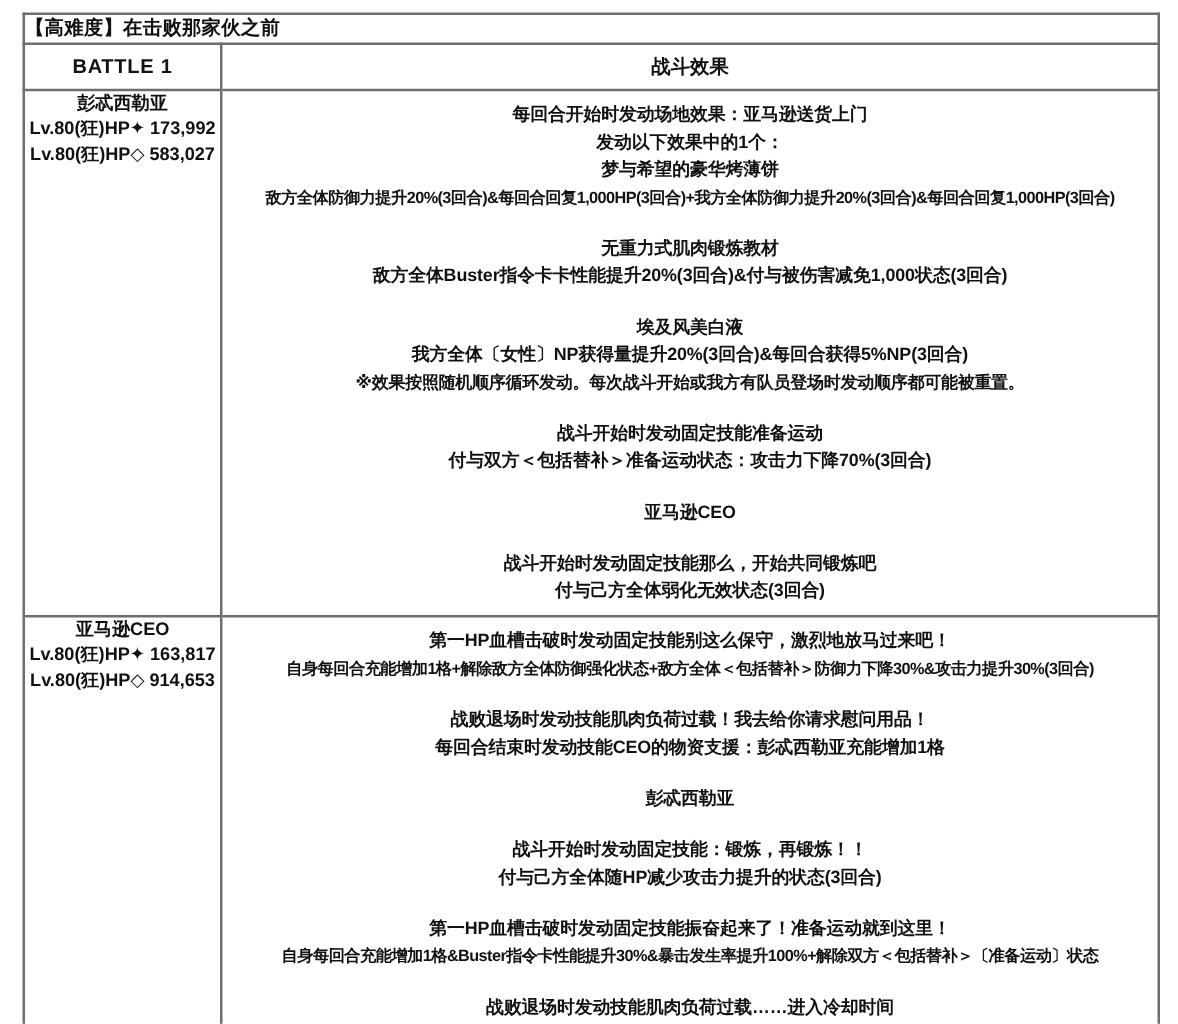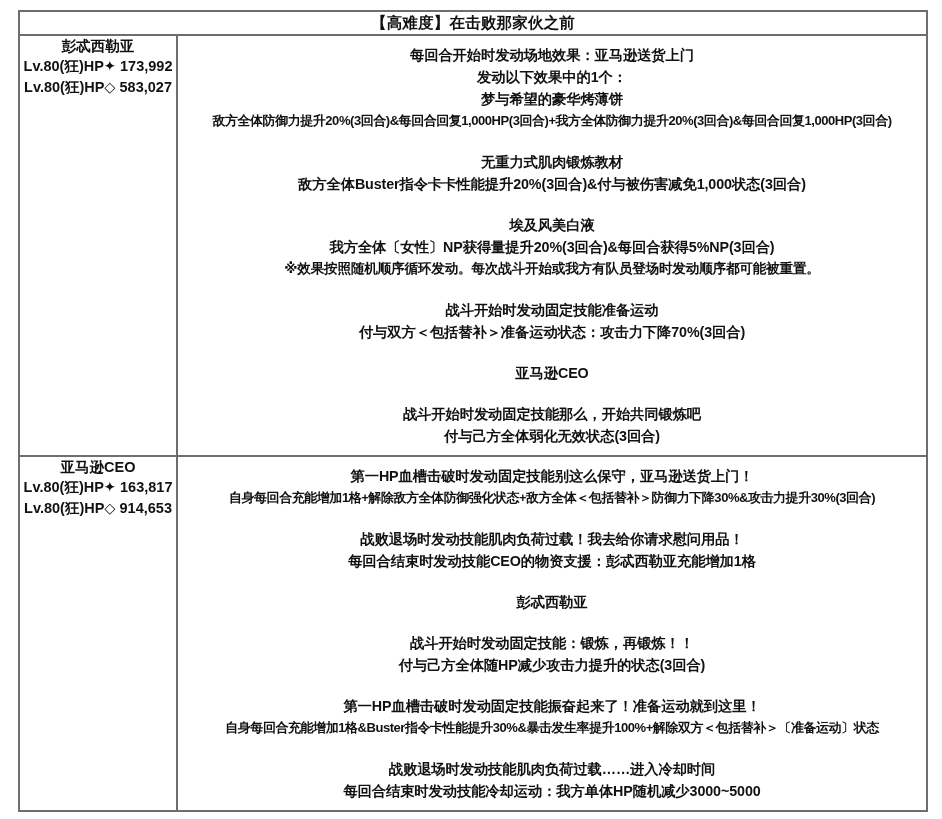--- a/index.html
+++ b/index.html
@@ -33,21 +33,21 @@
 
   table.battle-table td {
     border: 2px solid #6e6e6e;
     background: #ffffff;
     padding: 0;
     vertical-align: top;
   }
 
   
   .title-cell {
-    text-align: center;
+    text-align: left;
     font-size: 15.5px;
     font-weight: bold;
     letter-spacing: 0.2px;
     height: 22px;
     line-height: 22px;
     white-space: nowrap;
     overflow: hidden;
   }
 
   
@@ -130,20 +130,24 @@
   <table class="battle-table">
     <colgroup>
       <col style="width:158px">
       <col>
     </colgroup>
     <tbody>
       <tr>
         <td class="title-cell" colspan="2">【高难度】在击败那家伙之前</td>
       </tr>
       <tr>
+        <td class="hdr-battle">BATTLE 1</td>
+        <td class="hdr-effect">战斗效果</td>
+      </tr>
+      <tr>
         <td class="enemy-cell">
           <div class="enemy-name">彭忒西勒亚</div>
           <div class="enemy-hp">Lv.80(狂)HP✦ 173,992</div>
           <div class="enemy-hp">Lv.80(狂)HP◇ 583,027</div>
         </td>
         <td class="effects-cell">
           <div class="effects-inner">
 
             <div class="fx-group">
               <div class="fx-line">每回合开始时发动场地效果：亚马逊送货上门</div>
@@ -183,21 +187,21 @@
       <tr>
         <td class="enemy-cell">
           <div class="enemy-name">亚马逊CEO</div>
           <div class="enemy-hp">Lv.80(狂)HP✦ 163,817</div>
           <div class="enemy-hp">Lv.80(狂)HP◇ 914,653</div>
         </td>
         <td class="effects-cell">
           <div class="effects-inner">
 
             <div class="fx-group">
-              <div class="fx-line">第一HP血槽击破时发动固定技能别这么保守，亚马逊送货上门！</div>
+              <div class="fx-line">第一HP血槽击破时发动固定技能别这么保守，激烈地放马过来吧！</div>
               <div class="fx-line wide">自身每回合充能增加1格+解除敌方全体防御强化状态+敌方全体＜包括替补＞防御力下降30%&amp;攻击力提升30%(3回合)</div>
             </div>
 
             <div class="fx-group">
               <div class="fx-line">战败退场时发动技能肌肉负荷过载！我去给你请求慰问用品！</div>
               <div class="fx-line">每回合结束时发动技能CEO的物资支援：彭忒西勒亚充能增加1格</div>
             </div>
 
             <div class="fx-group">
               <div class="fx-line">彭忒西勒亚</div>

